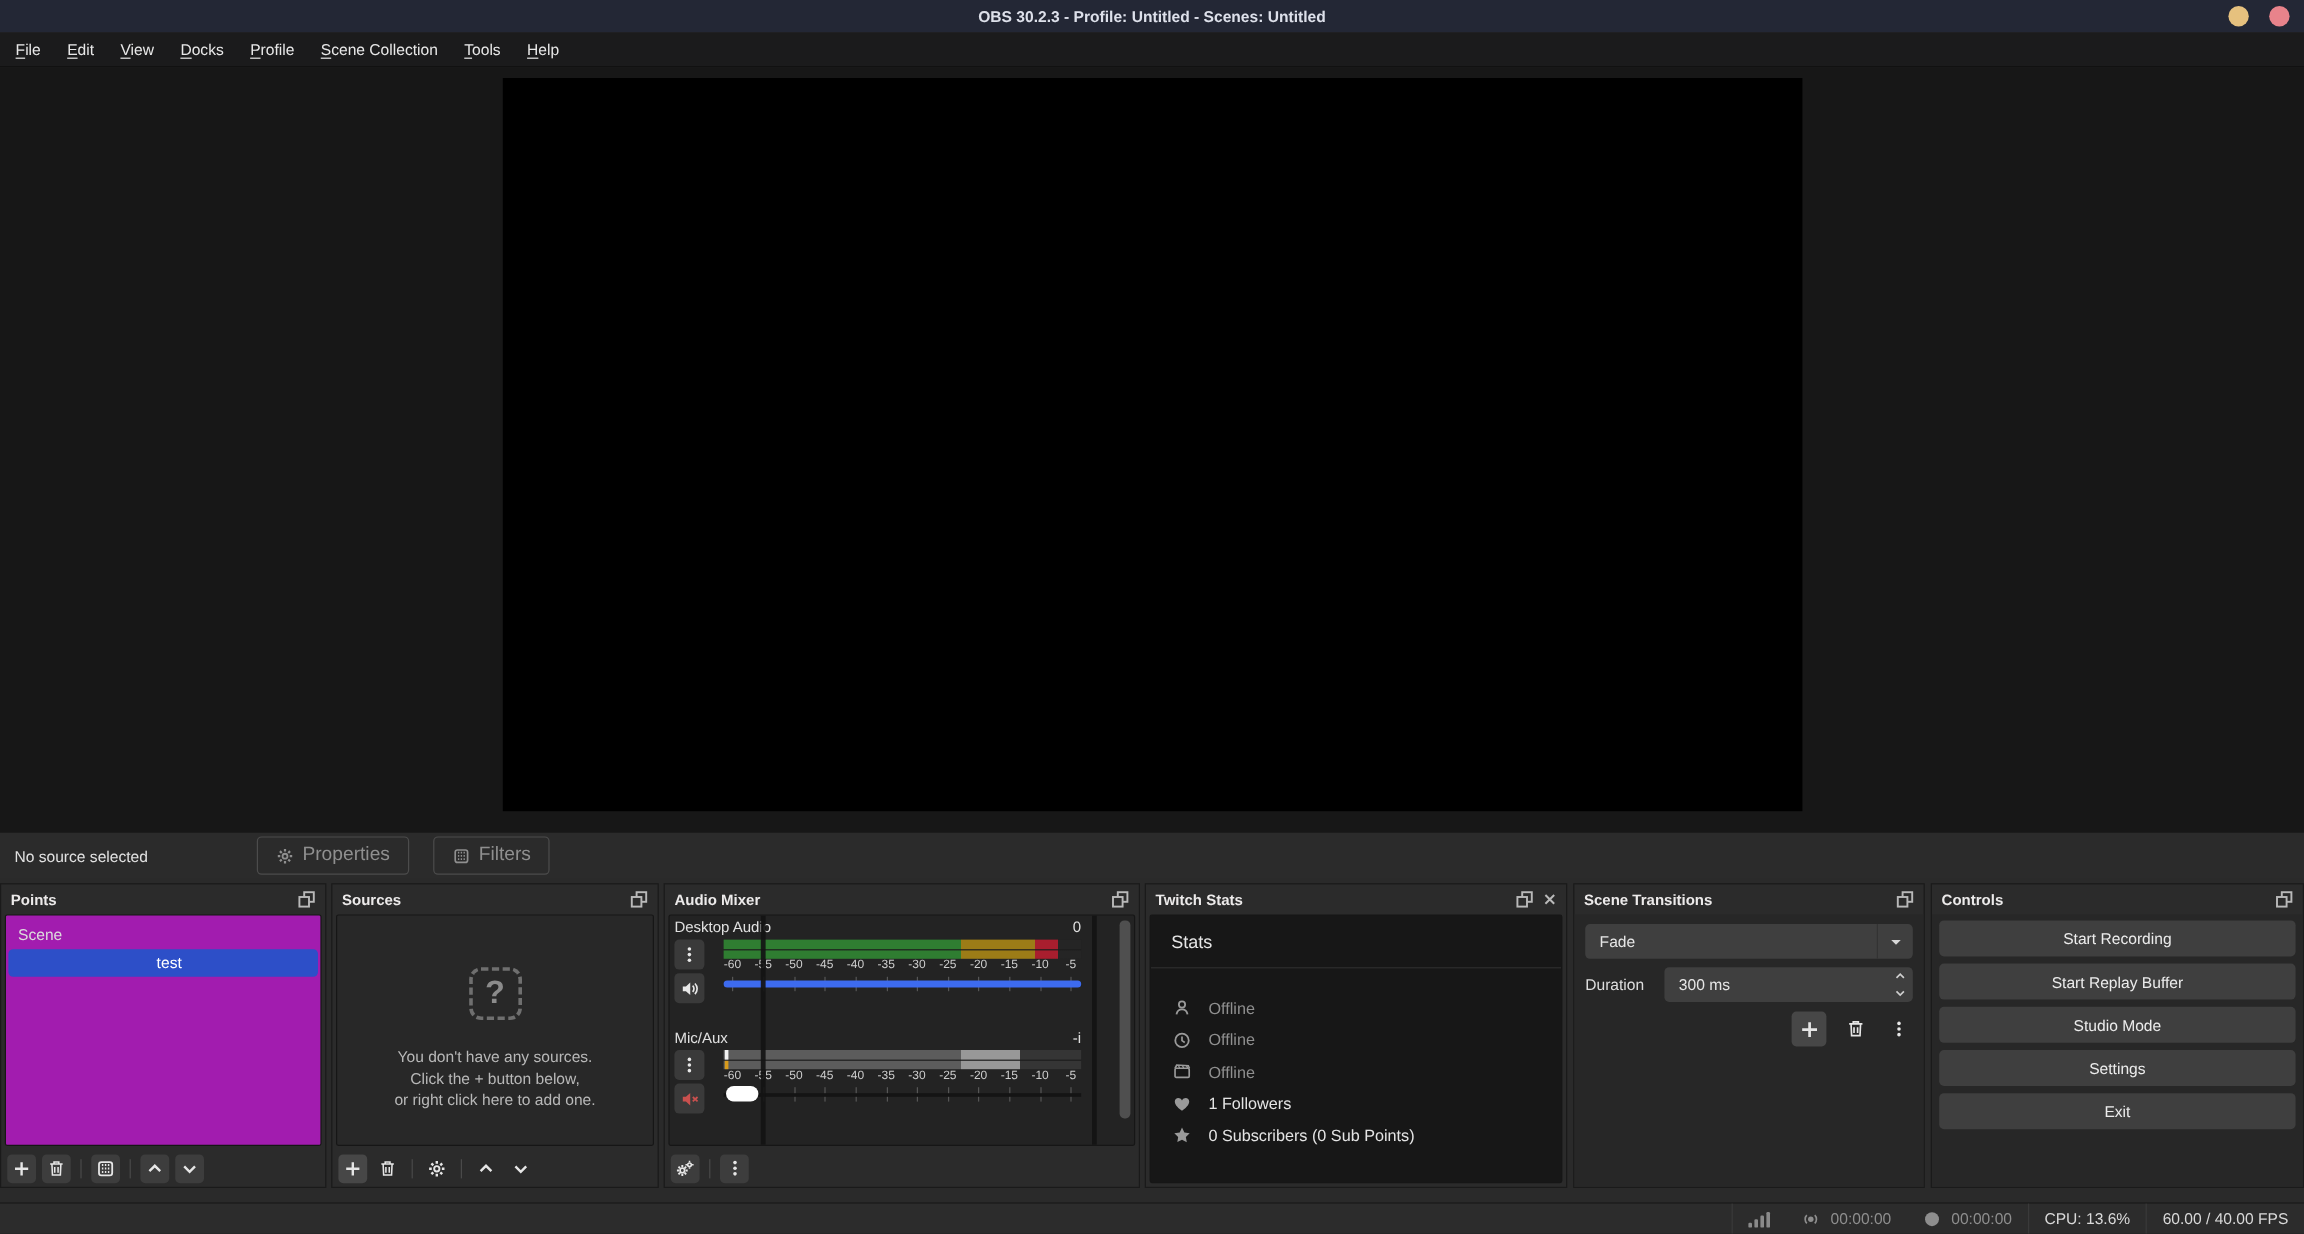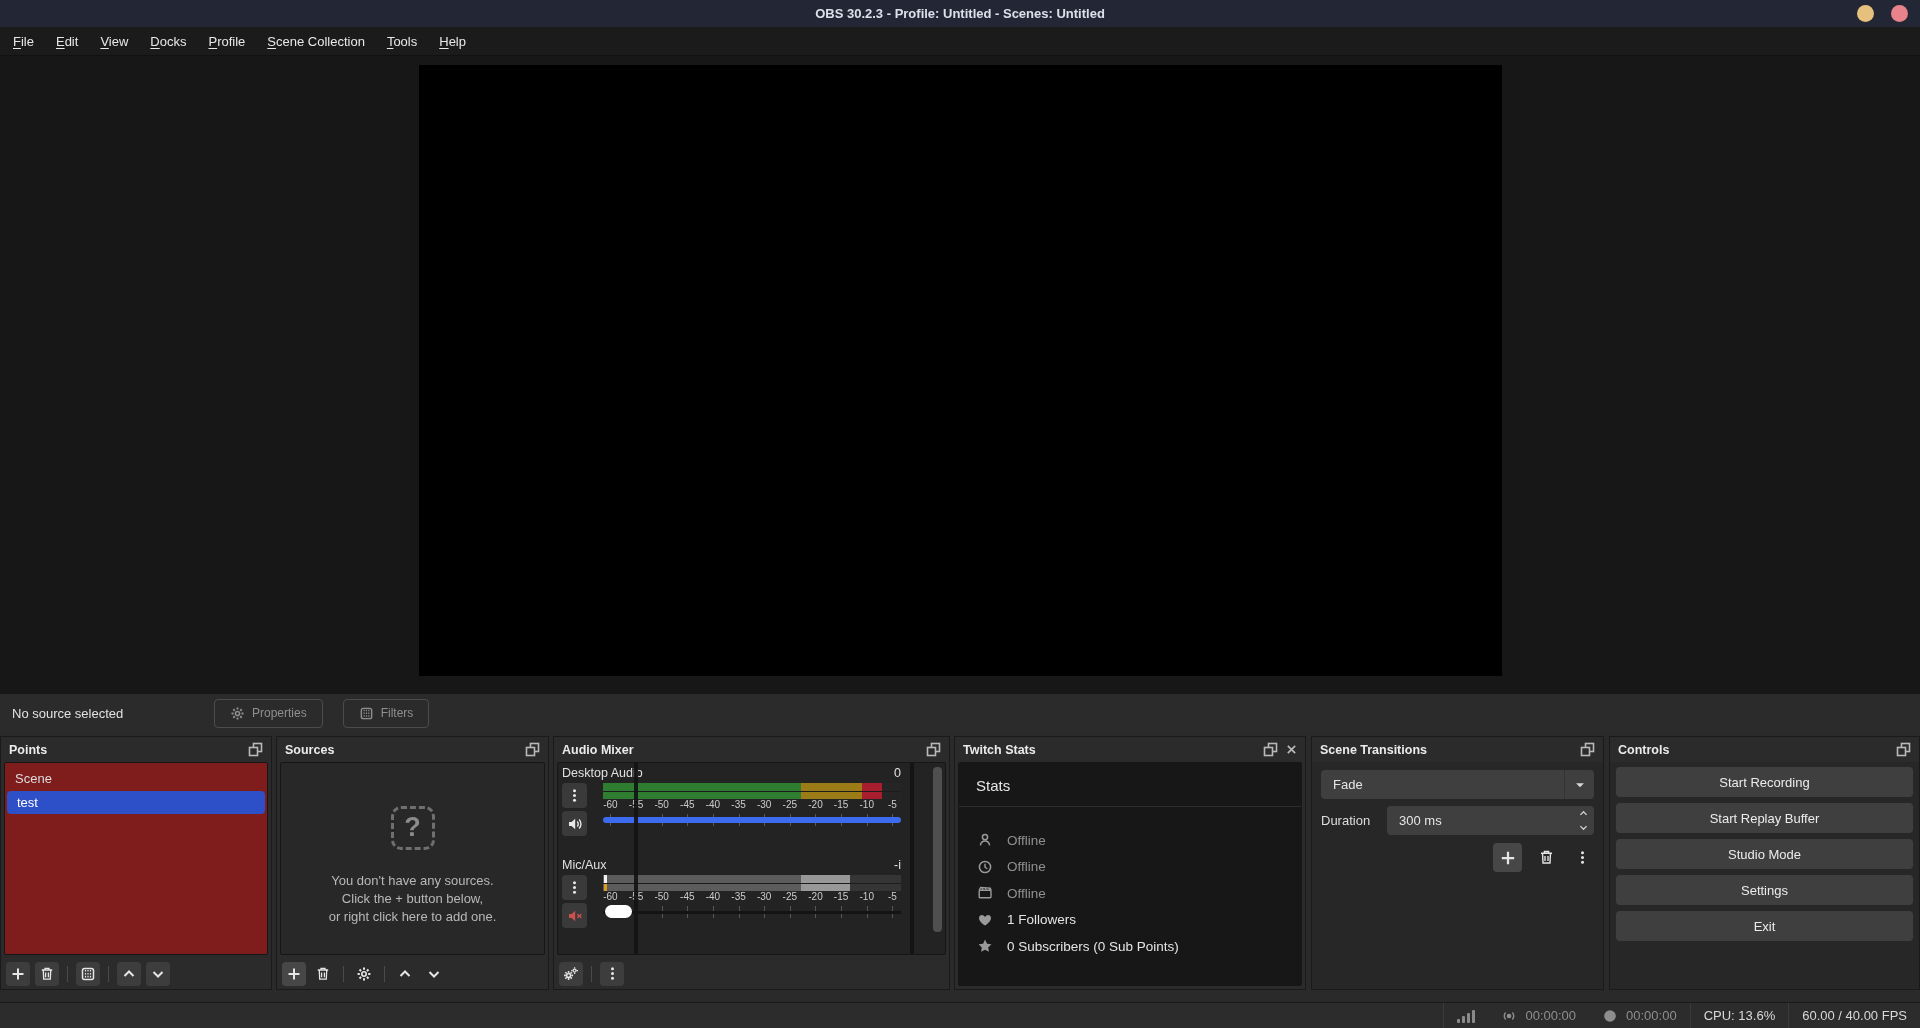--- a/index.html
+++ b/index.html
@@ -22,42 +22,42 @@
 
   
   .preview-area { position:absolute; left:0; top:56px; width:1920px; height:638px; background:#171717; }
   .canvas { position:absolute; left:419px; top:9px; width:1083px; height:611px; background:#000; }
 
   
   .srcbar { position:absolute; left:0; top:694px; width:1920px; height:38px; background:#2b2b2b;
             display:flex; align-items:center; }
   .srcbar .status-text { margin-left:12px; width:202px; font-size:13px; color:#e2e2e2; }
   .ghost-btn { display:flex; align-items:center; gap:7px; border:1px solid #4c4c4c; border-radius:4px;
-               background:transparent; color:#8f8f8f; font-size:12px; padding:6px 15px; margin-right:20px; }
+               background:transparent; color:#8f8f8f; font-size:16px; padding:6px 15px; margin-right:20px; }
   .ghost-btn svg { display:block; }
 
   
   .dock { position:absolute; top:736px; height:254px; background:#2b2b2b; display:flex; flex-direction:column;
           border:1px solid #1a1a1a; }
   .dock-header { height:25px; flex:0 0 25px; display:flex; align-items:center; padding:0 8px; }
   .dock-title { font-size:12.5px; font-weight:bold; color:#eceaea; flex:1; }
   .hdr-icon { color:#b9b9b9; display:flex; margin-left:8px; cursor:pointer; }
   .dock-content { flex:1; margin:0 3px 3px 3px; border:1px solid #161616; border-radius:2px; background:#262626;
                   position:relative; overflow:hidden; }
   .dock-toolbar { flex:0 0 31px; display:flex; align-items:center; padding:0 5px; gap:5px; }
   .tb-btn { width:24px; height:24px; border:none; border-radius:4px; background:#3d3d3d; color:#e6e6e6;
             display:flex; align-items:center; justify-content:center; cursor:pointer; }
   .tb-btn.flat { background:transparent; }
   .tb-btn.lit { background:#474747; }
   .tb-sep { width:1px; height:16px; background:#4a4a4a; margin:0 3px; }
 
   
   .scene-list { padding:4px 0; }
   .scene-item { height:23px; line-height:23px; padding-left:10px; font-size:13px; color:#dcdcdc; cursor:pointer; }
-  .scene-item.selected { background:var(--accent,#2d4fc8); color:#fff; border-radius:4px; margin:1px 2px; }
+  .scene-item.selected { background:var(--accent,#2d4fc8); color:#fff; border-radius:4px; margin:1px 2px;text-align:center; }
 
   
   .sources-empty { position:absolute; inset:0; display:flex; flex-direction:column; align-items:center;
                    justify-content:center; padding-top:14px; }
   .q-icon { width:44px; height:44px; border:3px dashed #6f6f6f; border-radius:10px; color:#8b8b8b;
             font-size:27px; font-weight:bold; display:flex; align-items:center; justify-content:center; margin-bottom:22px; }
   .sources-empty .line { font-size:13px; color:#b8b8b8; line-height:18px; text-align:center; }
 
   
   .mixer-content { background:#232323; }
@@ -258,21 +258,21 @@
 
   <div class="dock" style="left:0;width:272px">
     <div class="dock-header">
       <span class="dock-title">Points</span>
       <span class="hdr-icon">
           <svg width="15" height="15" viewBox="0 0 15 15">
             <use href="#i-float"></use>
           </svg>
         </span>
     </div>
-    <div class="dock-content" style="background:#7f1d1d">
+    <div class="dock-content" style="background:#a21caf">
       <div class="scene-list">
         <div class="scene-item">Scene</div>
         <div class="scene-item selected">test</div>
       </div>
     </div>
     <div class="dock-toolbar">
       <button class="tb-btn">
           <svg width="16" height="16" viewBox="0 0 16 16">
             <use href="#i-plus"></use>
           </svg>

